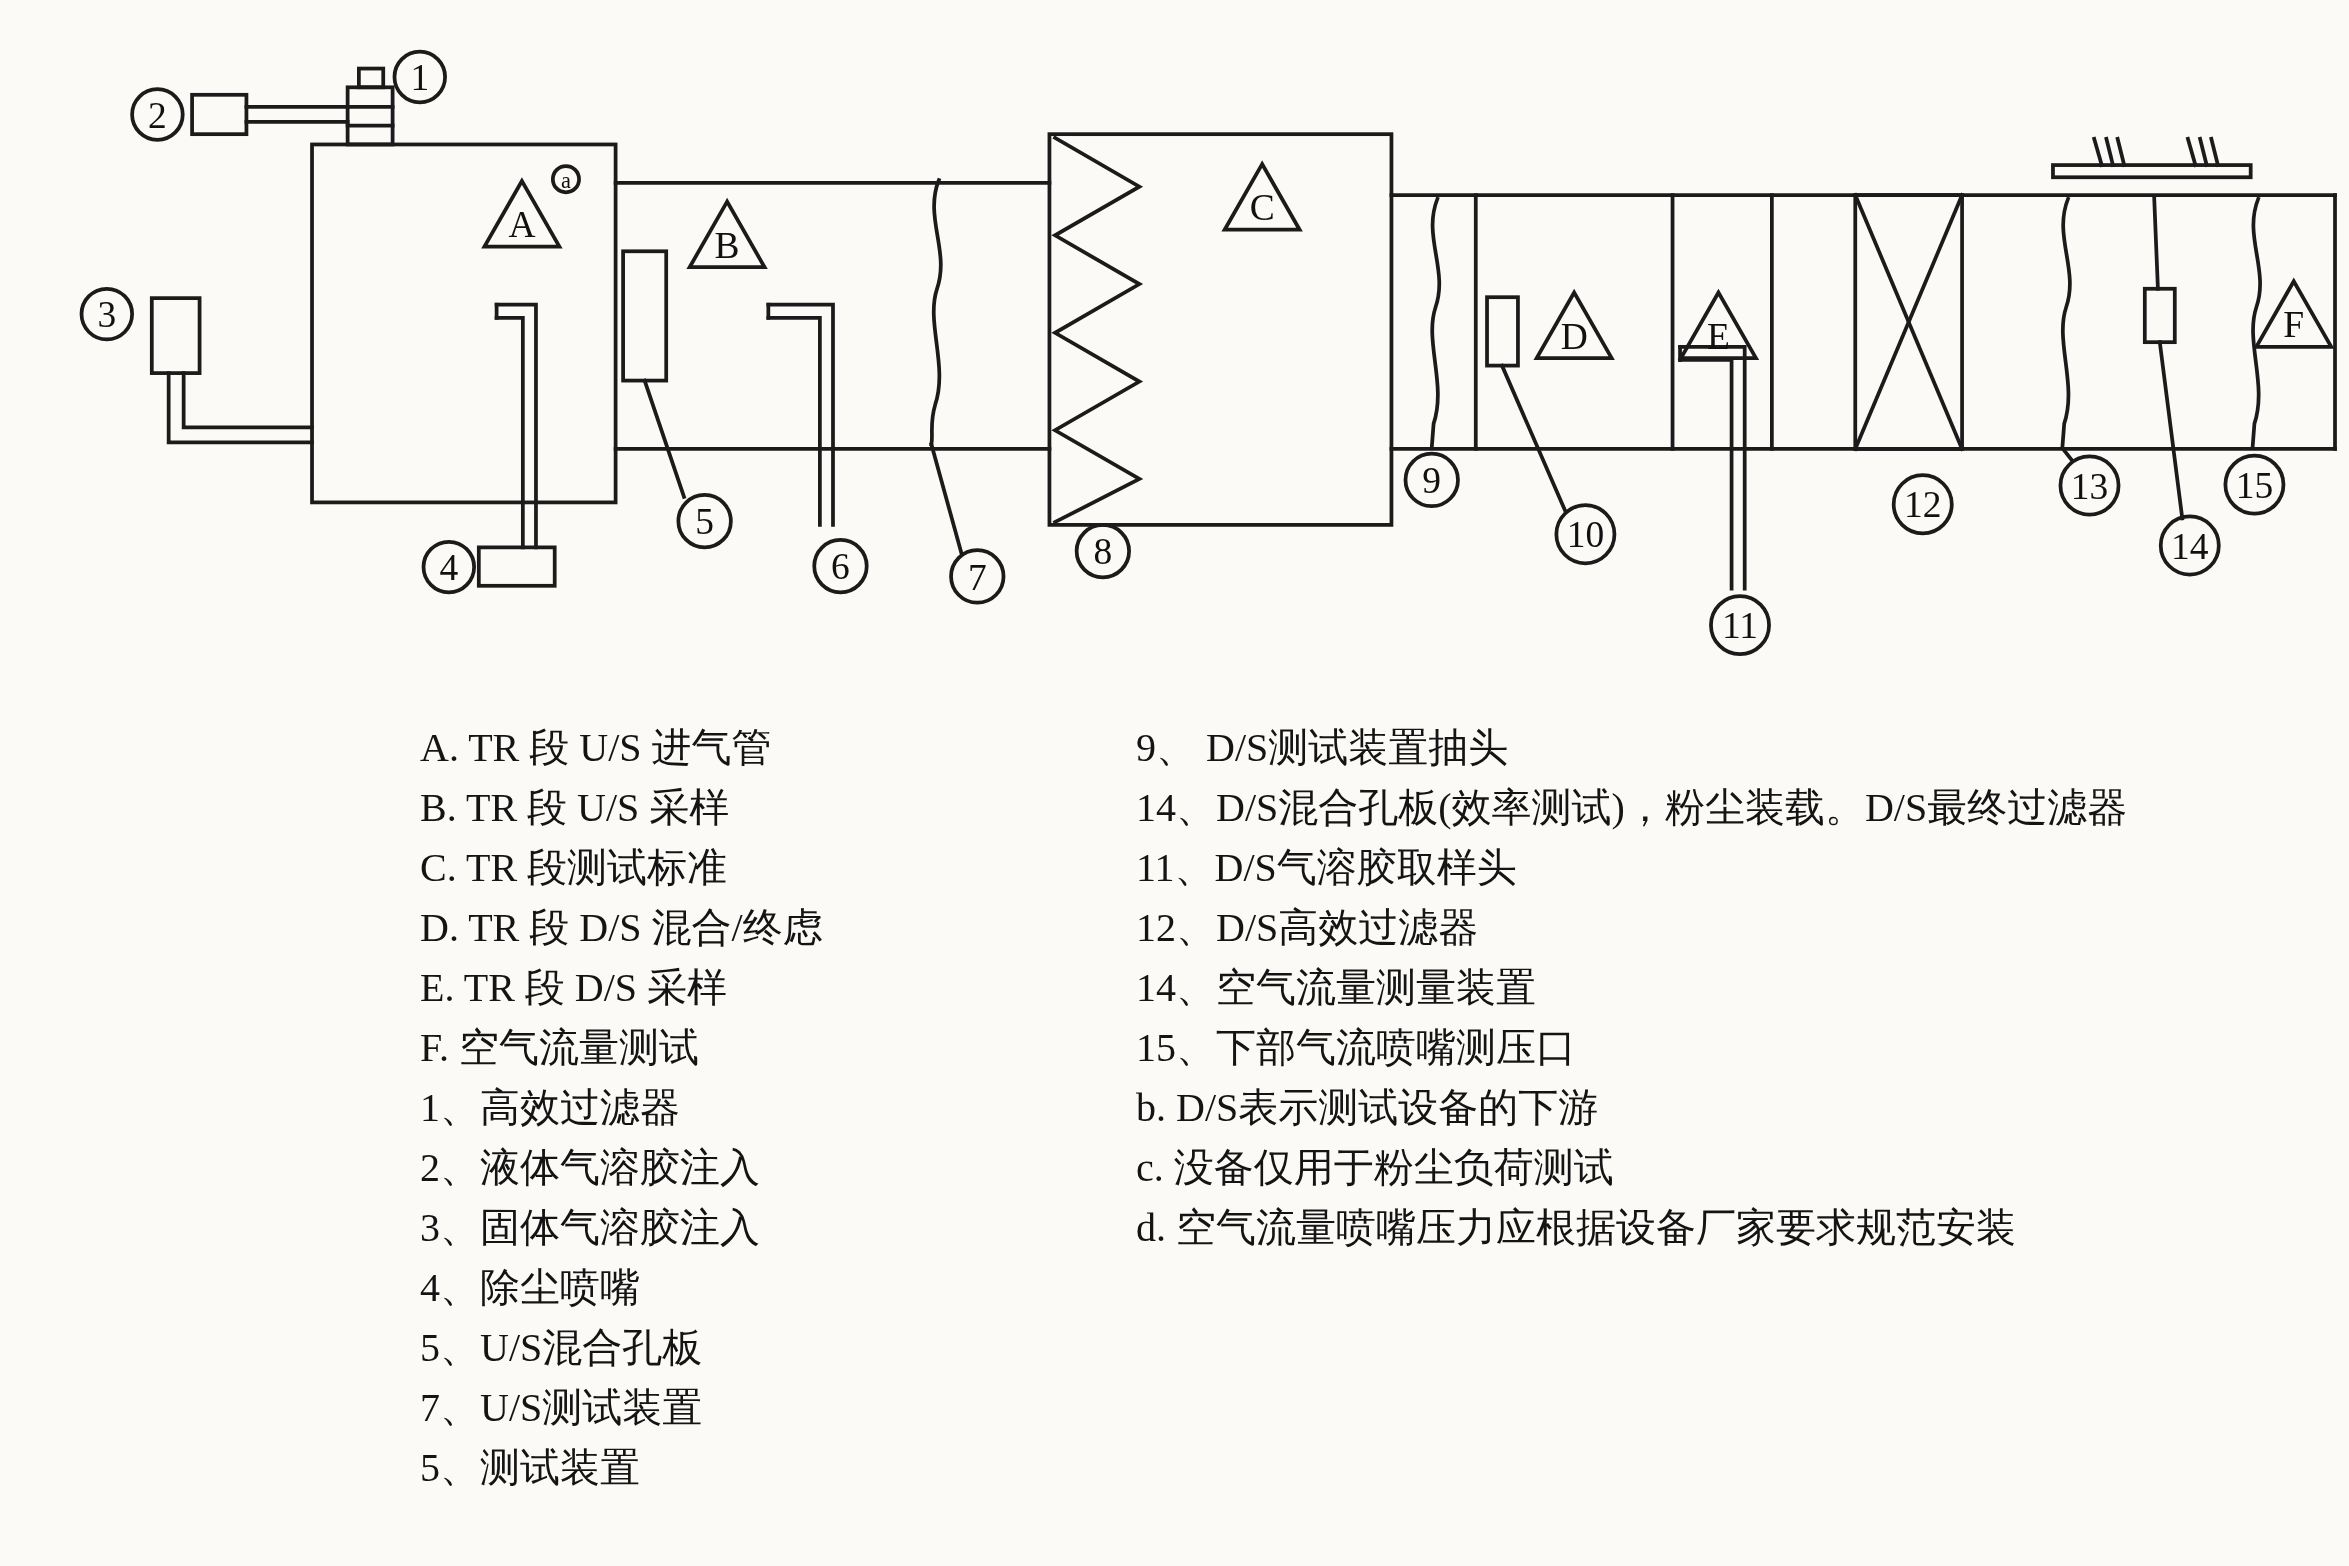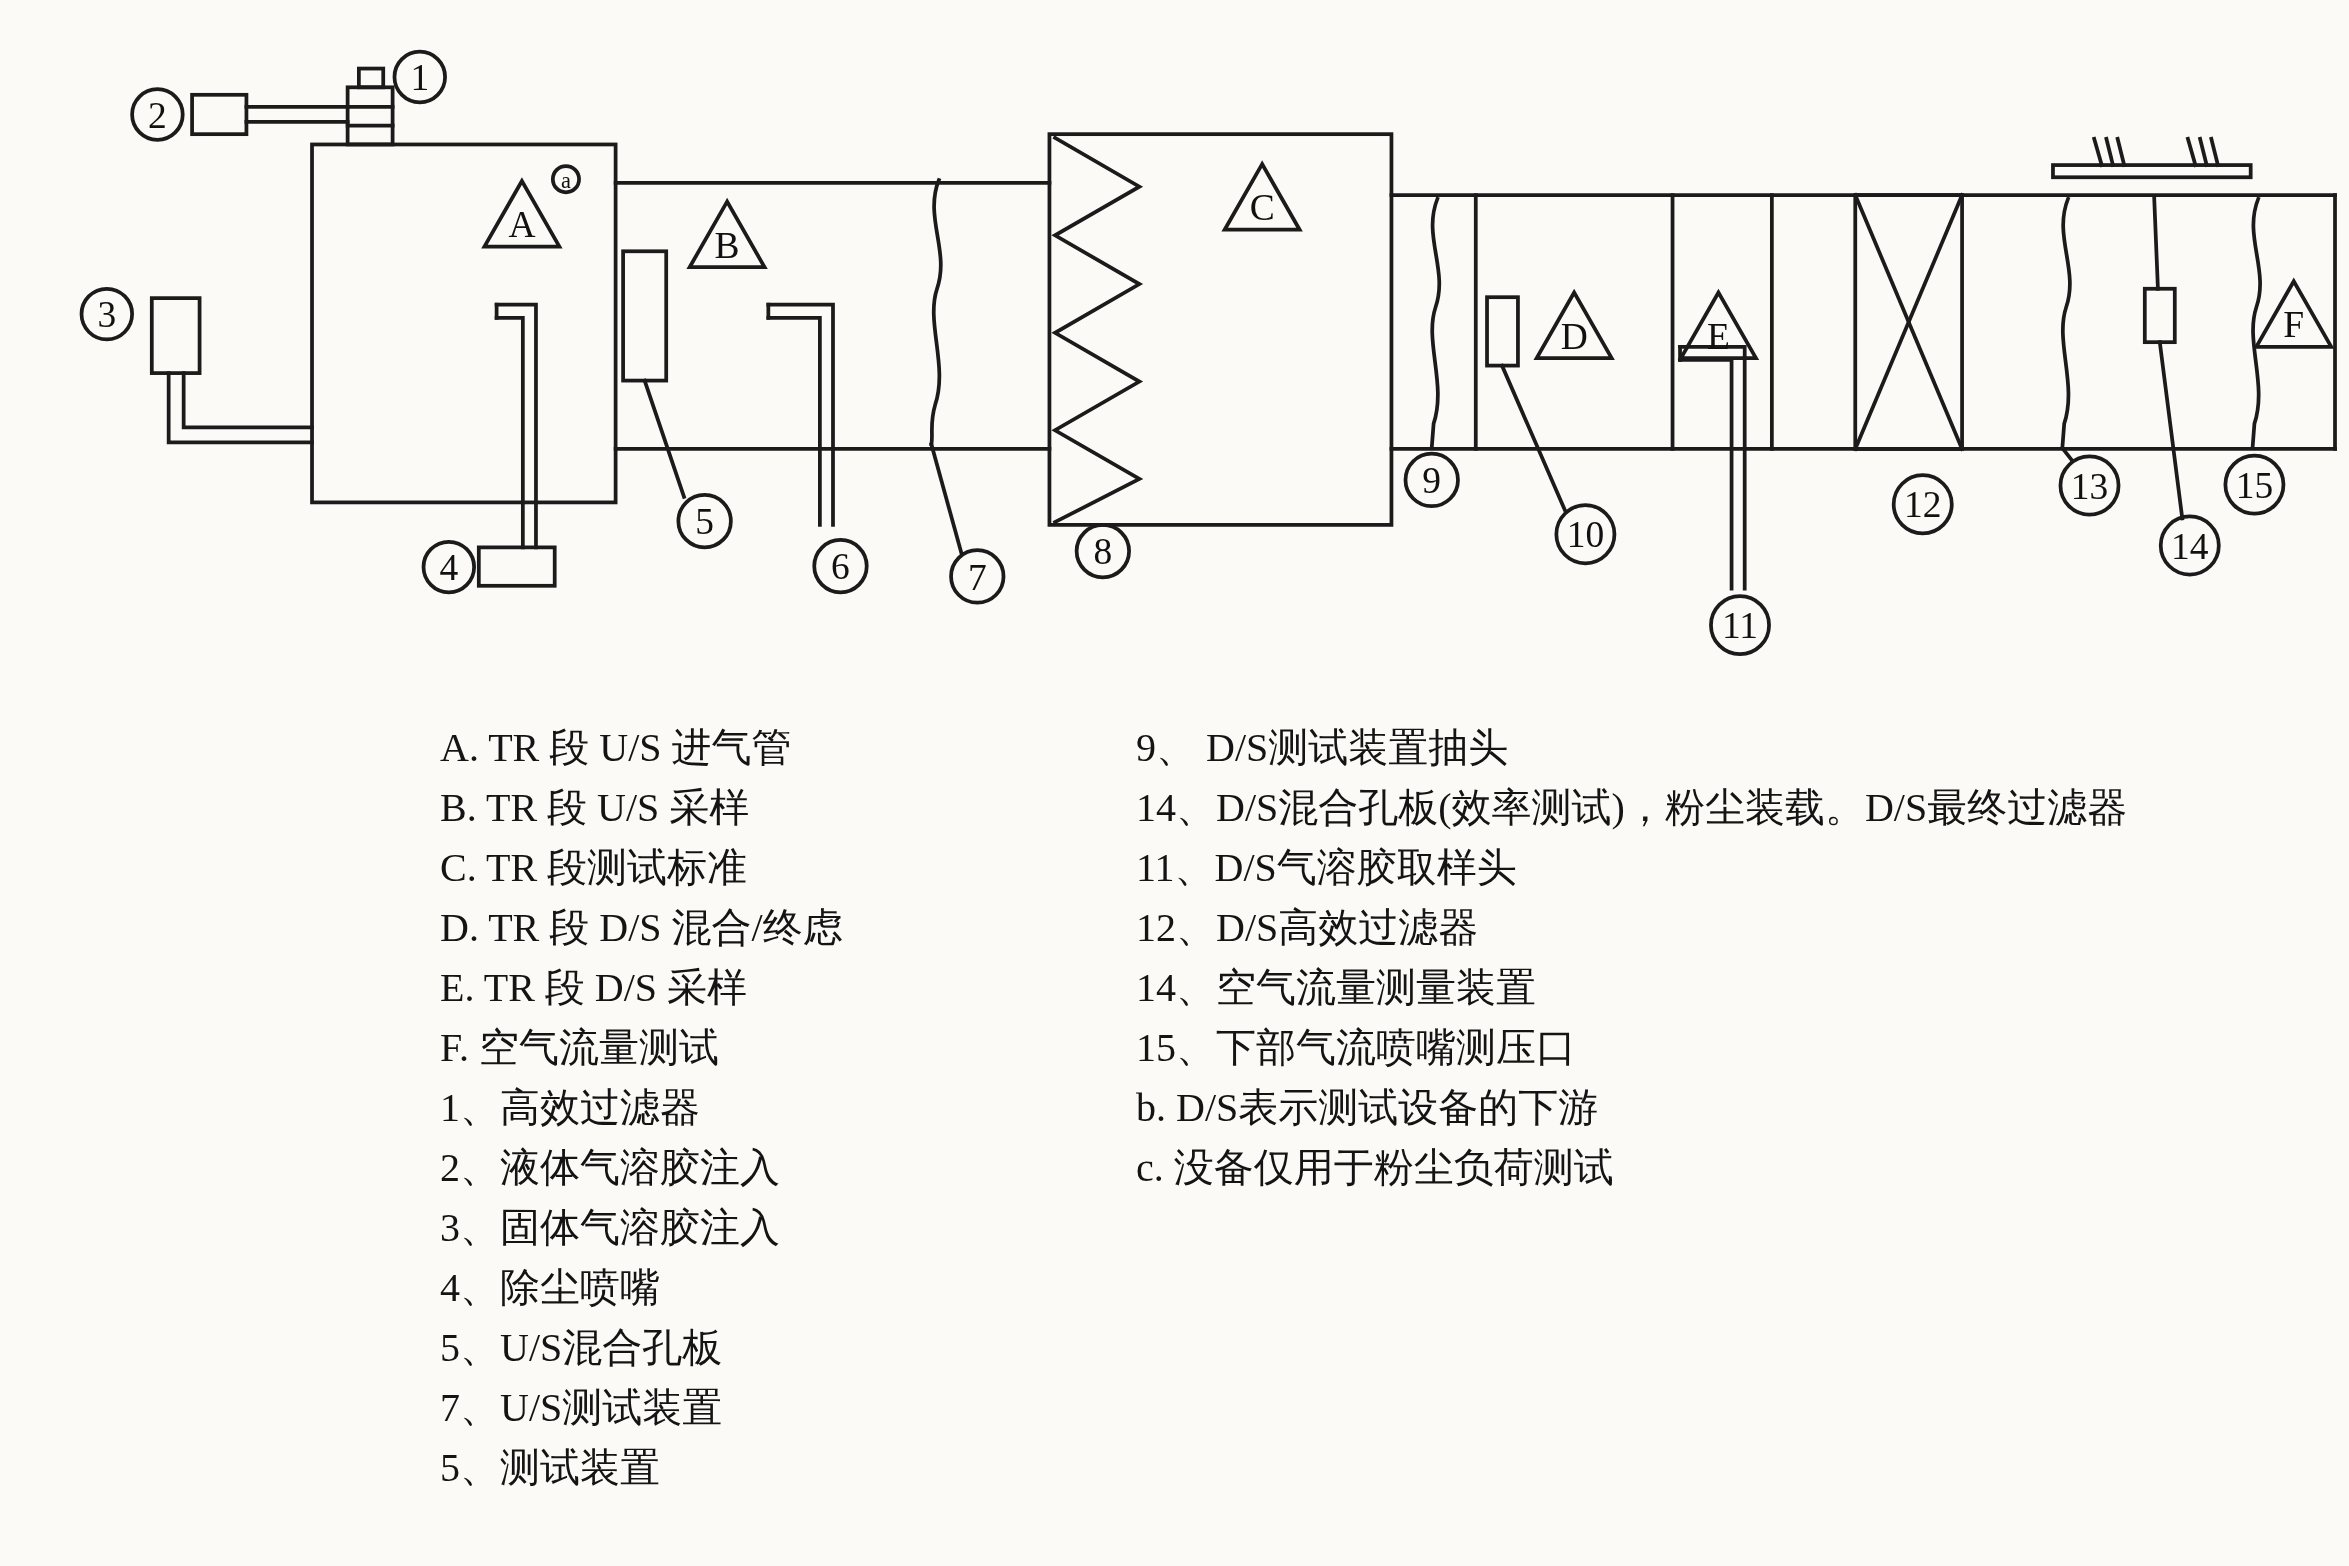--- a/index.html
+++ b/index.html
@@ -31,21 +31,21 @@
   .badge text.small { font-size: 24px; }
 
   .legend-col {
     position: absolute;
     top: 718px;
     color: #141414;
     font-size: 40px;
     line-height: 60px;
     white-space: nowrap;
   }
-  .legend-left  { left: 440px; }
+  .legend-left  { left: 420px; }
   .legend-right { left: 1136px; }
   .legend-row { height: 60px; }
 </style>
 </head>
 <body>
 
 <div class="page">
 
   <svg class="diagram" viewBox="0 0 2508 1672">
 
@@ -269,16 +269,17 @@
 
   <div class="legend-col legend-right">
     <div class="legend-row">9、 D/S测试装置抽头</div>
     <div class="legend-row">14、D/S混合孔板(效率测试)，粉尘装载。D/S最终过滤器</div>
     <div class="legend-row">11、D/S气溶胶取样头</div>
     <div class="legend-row">12、D/S高效过滤器</div>
     <div class="legend-row">14、空气流量测量装置</div>
     <div class="legend-row">15、下部气流喷嘴测压口</div>
     <div class="legend-row">b.  D/S表示测试设备的下游</div>
     <div class="legend-row">c.  没备仅用于粉尘负荷测试</div>
+    <div class="legend-row">d.  空气流量喷嘴压力应根据设备厂家要求规范安装</div>
   </div>
 
 </div>
 
 
 </body></html>

